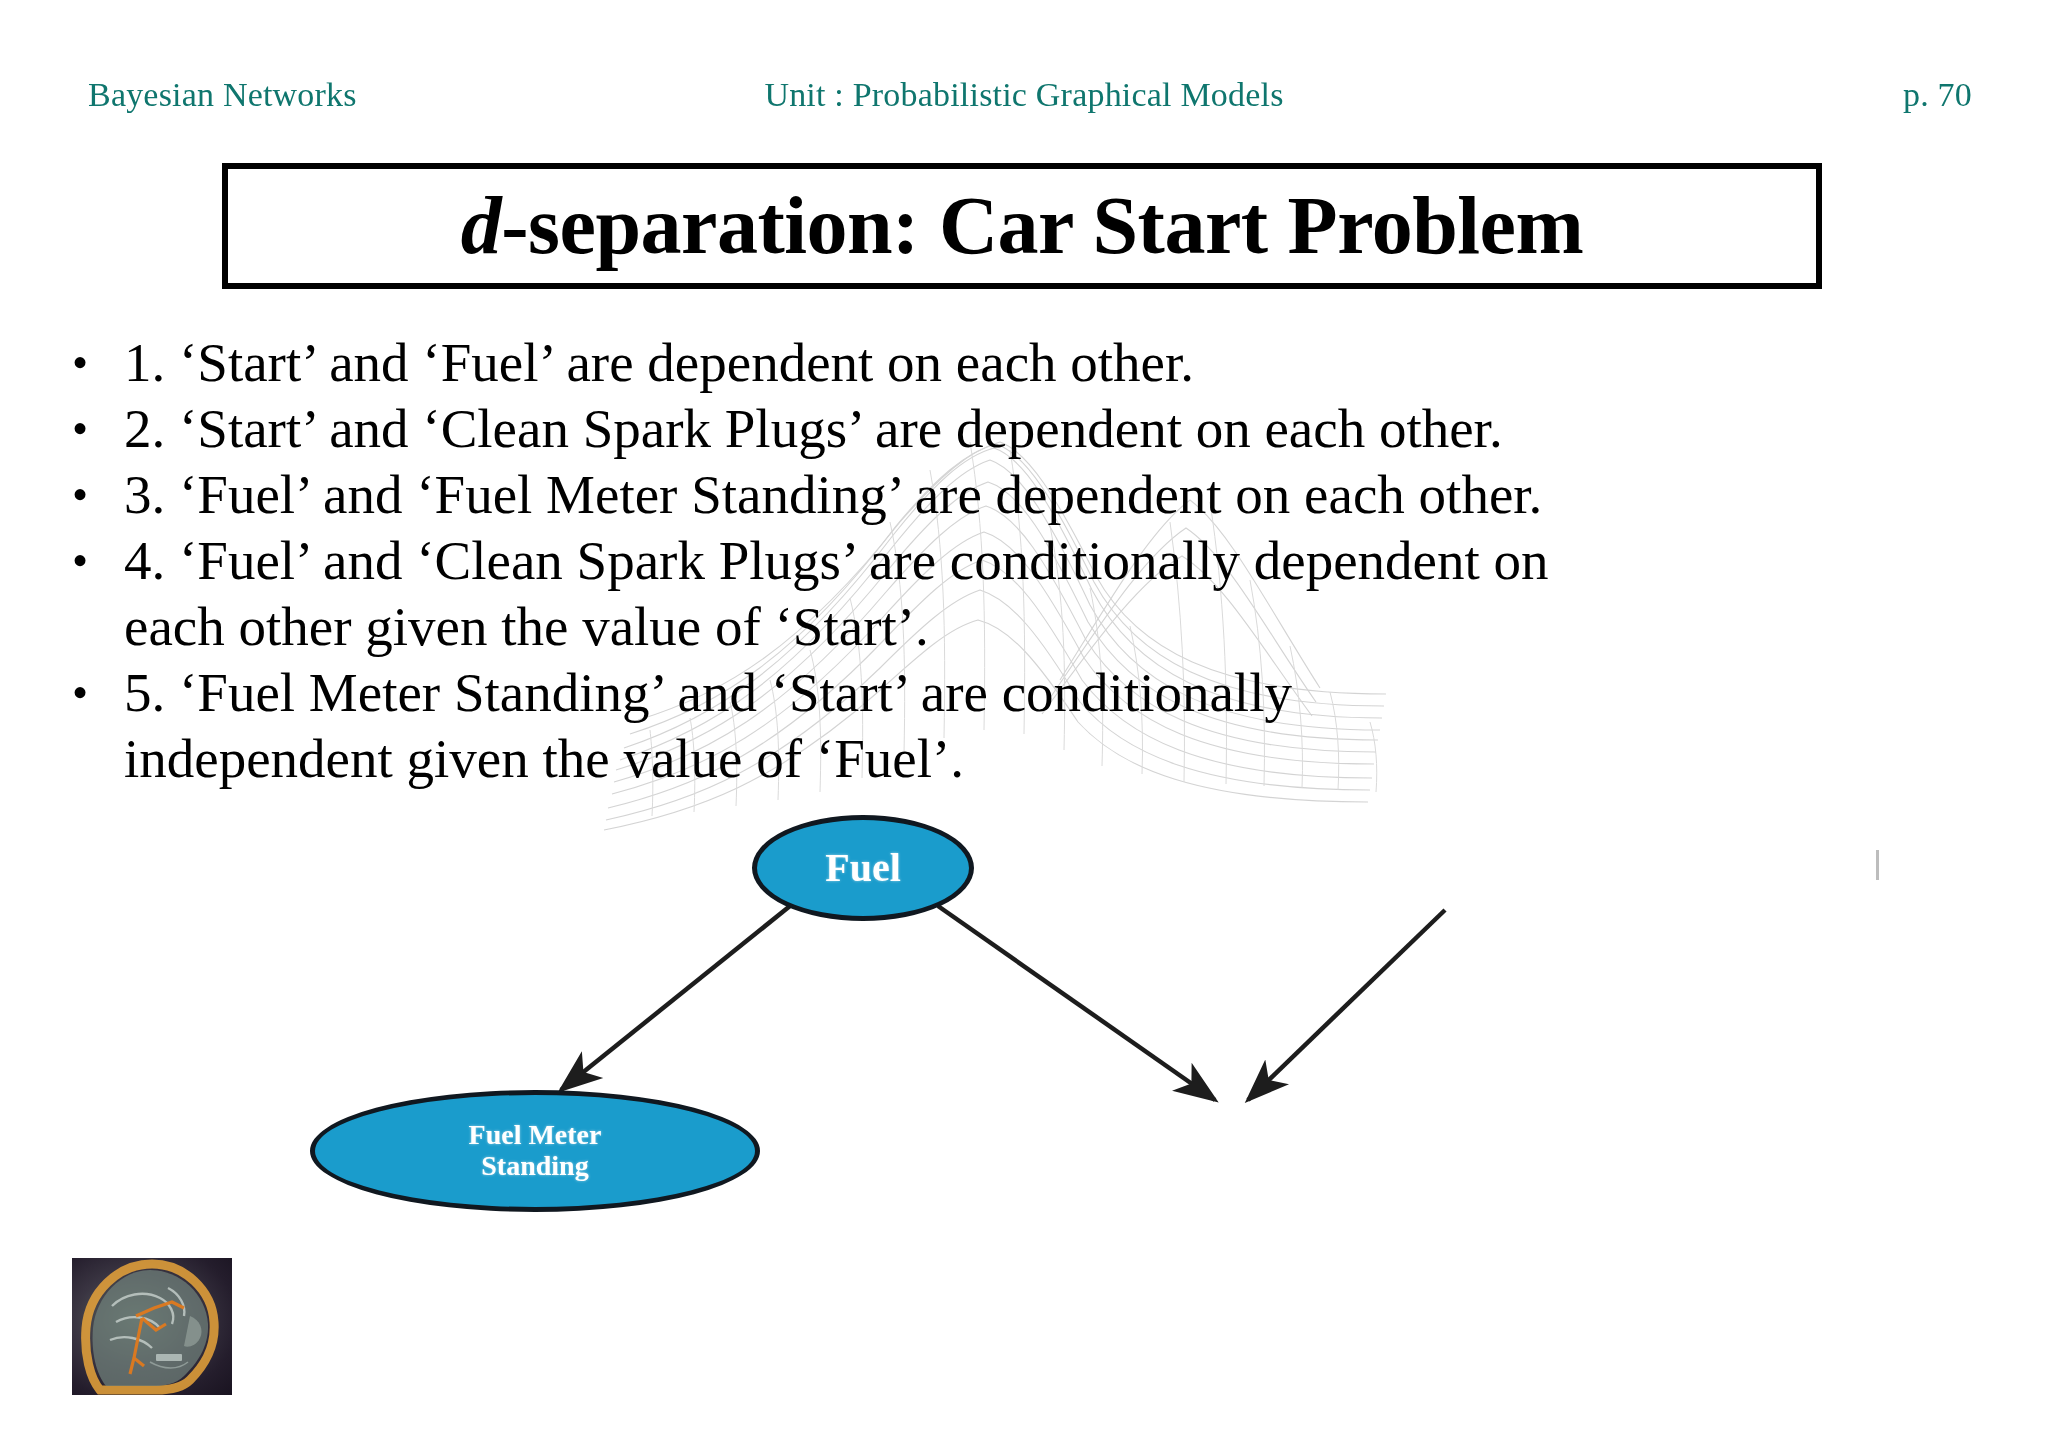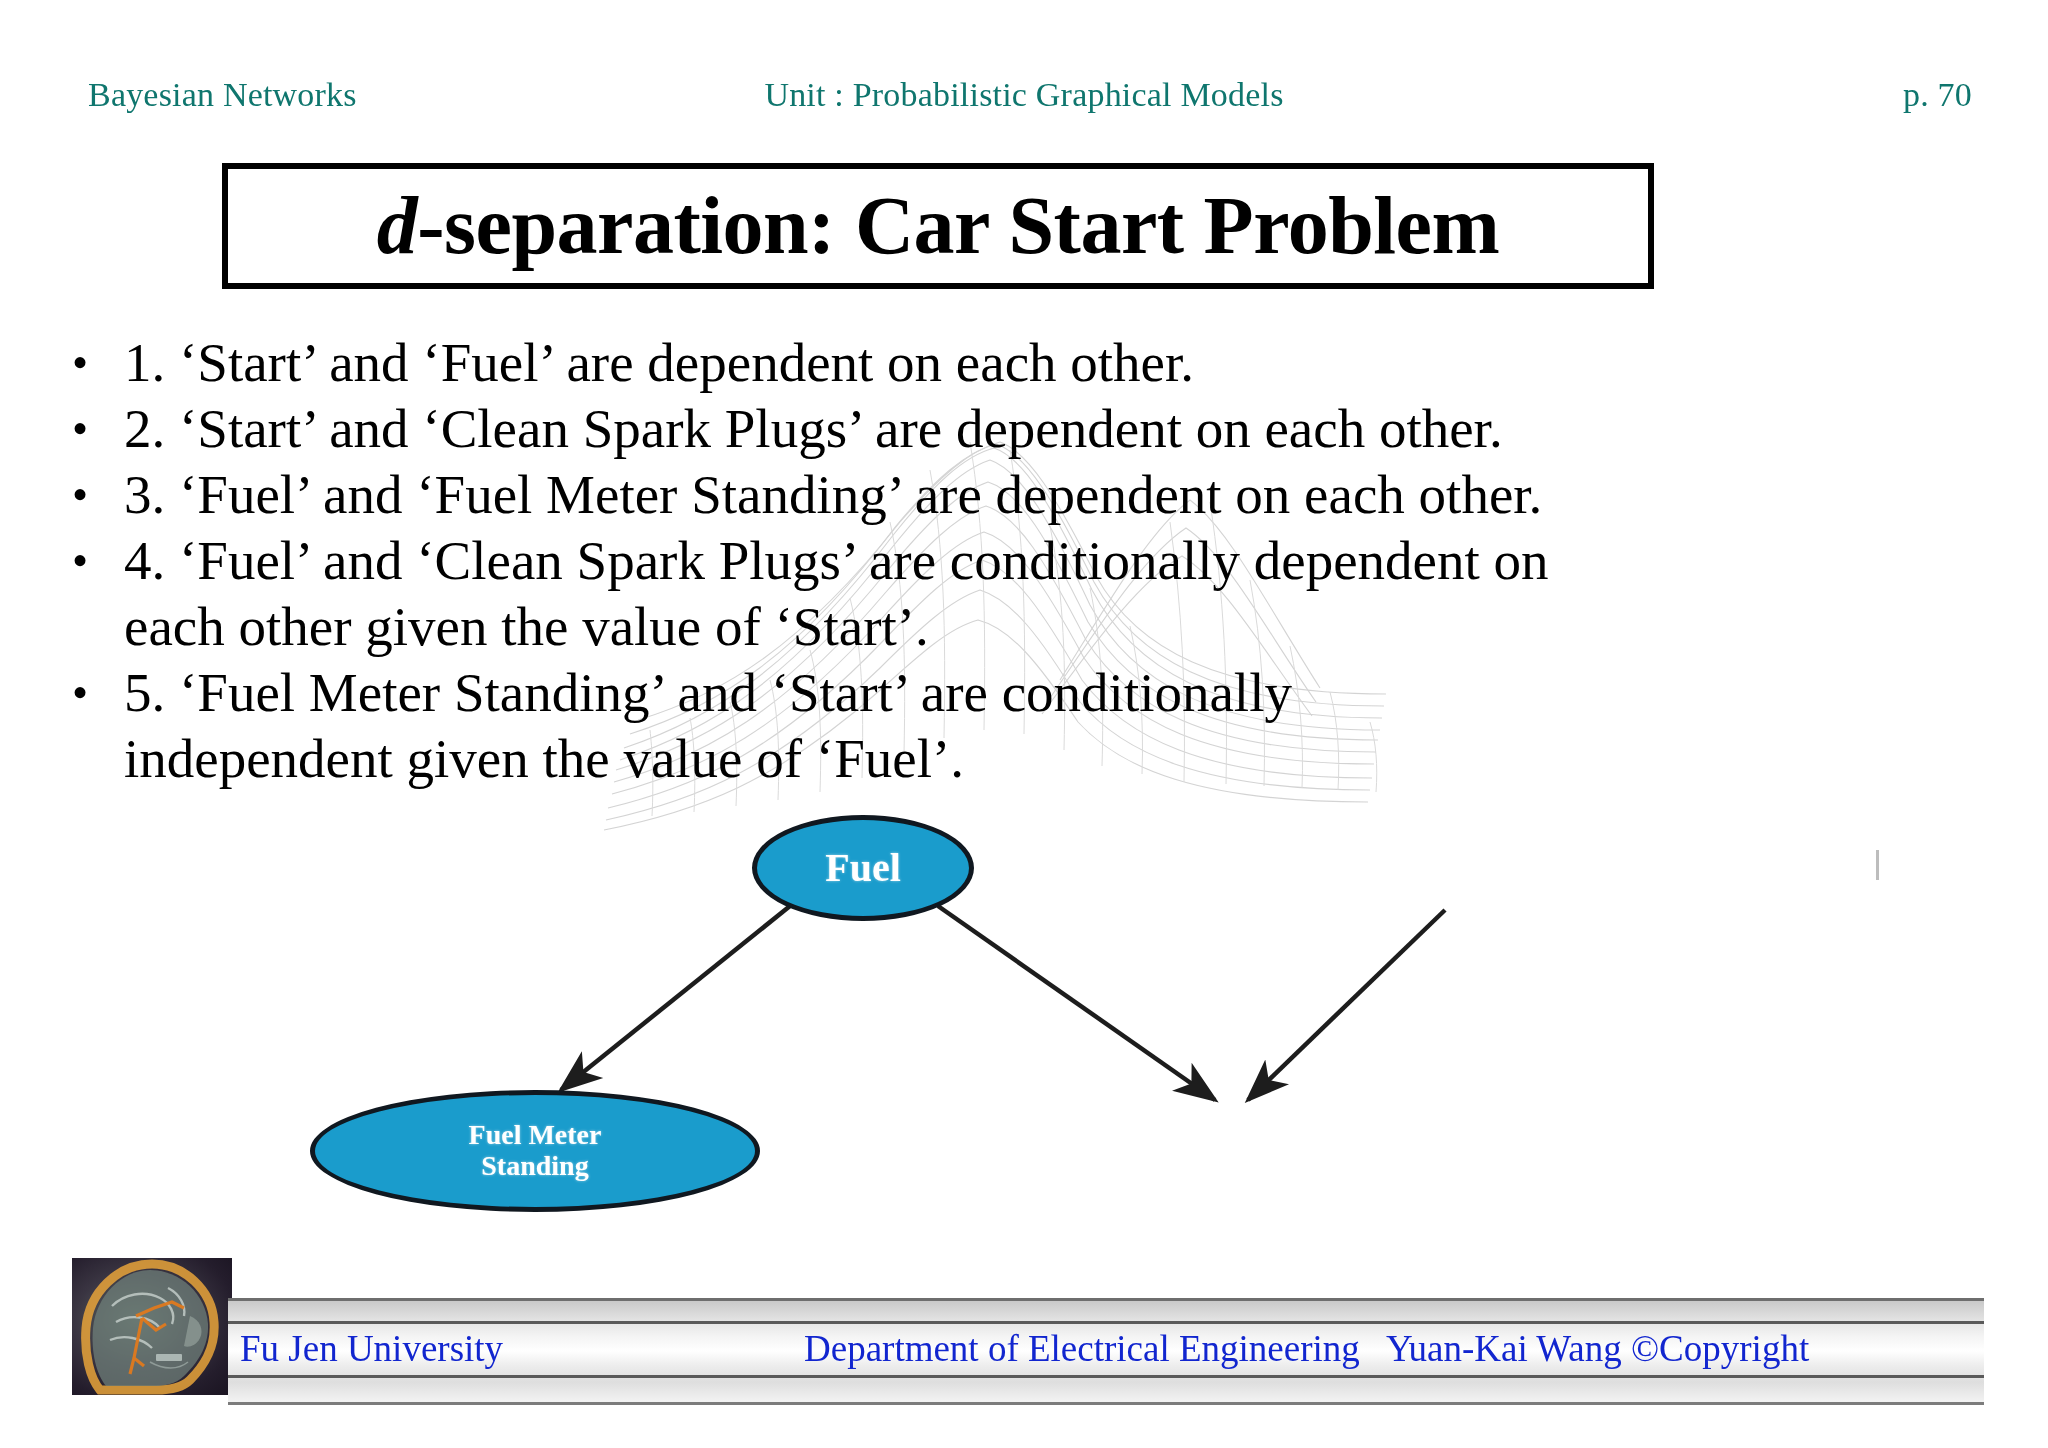--- a/index.html
+++ b/index.html
@@ -29,21 +29,21 @@
   }
   #hdr-left  { left: 88px; }
   #hdr-mid   { left: 50%; transform: translateX(-50%); }
   #hdr-right { right: 76px; }
 
   
   #title-box {
     position: absolute;
     left: 222px;
     top: 163px;
-    width: 1432px;
+    width: 1600px;
     height: 126px;
     border: 6px solid #000000;
     background: transparent;
     display: flex;
     align-items: center;
     justify-content: center;
     box-sizing: border-box;
   }
   #title-text {
     font-size: 82px;
@@ -340,24 +340,16 @@
 
         <g fill="#b9c3bf" opacity=".85">
           <rect x="84" y="96" width="26" height="7" rx="1"></rect>
         </g>
         <g fill="none" stroke="#9aa6a2" stroke-width="1.6" opacity=".8">
           <path d="M78,104 C92,112 106,112 116,104"></path>
         </g>
       </svg>
     </div>
 
-    <div id="footer-bar">
-      <div class="bar-rule" id="rule-a"></div>
-      <div class="bar-rule" id="rule-b"></div>
-      <div class="bar-rule" id="rule-c"></div>
-      <div class="foot-txt" id="foot-univ">Fu Jen University</div>
-      <div class="foot-txt" id="foot-dept">Department of Electrical Engineering</div>
-      <div class="foot-txt" id="foot-copy">Yuan-Kai Wang ©Copyright</div>
-    </div>
 
   </div>
 
 </div>
 
 </body></html>

